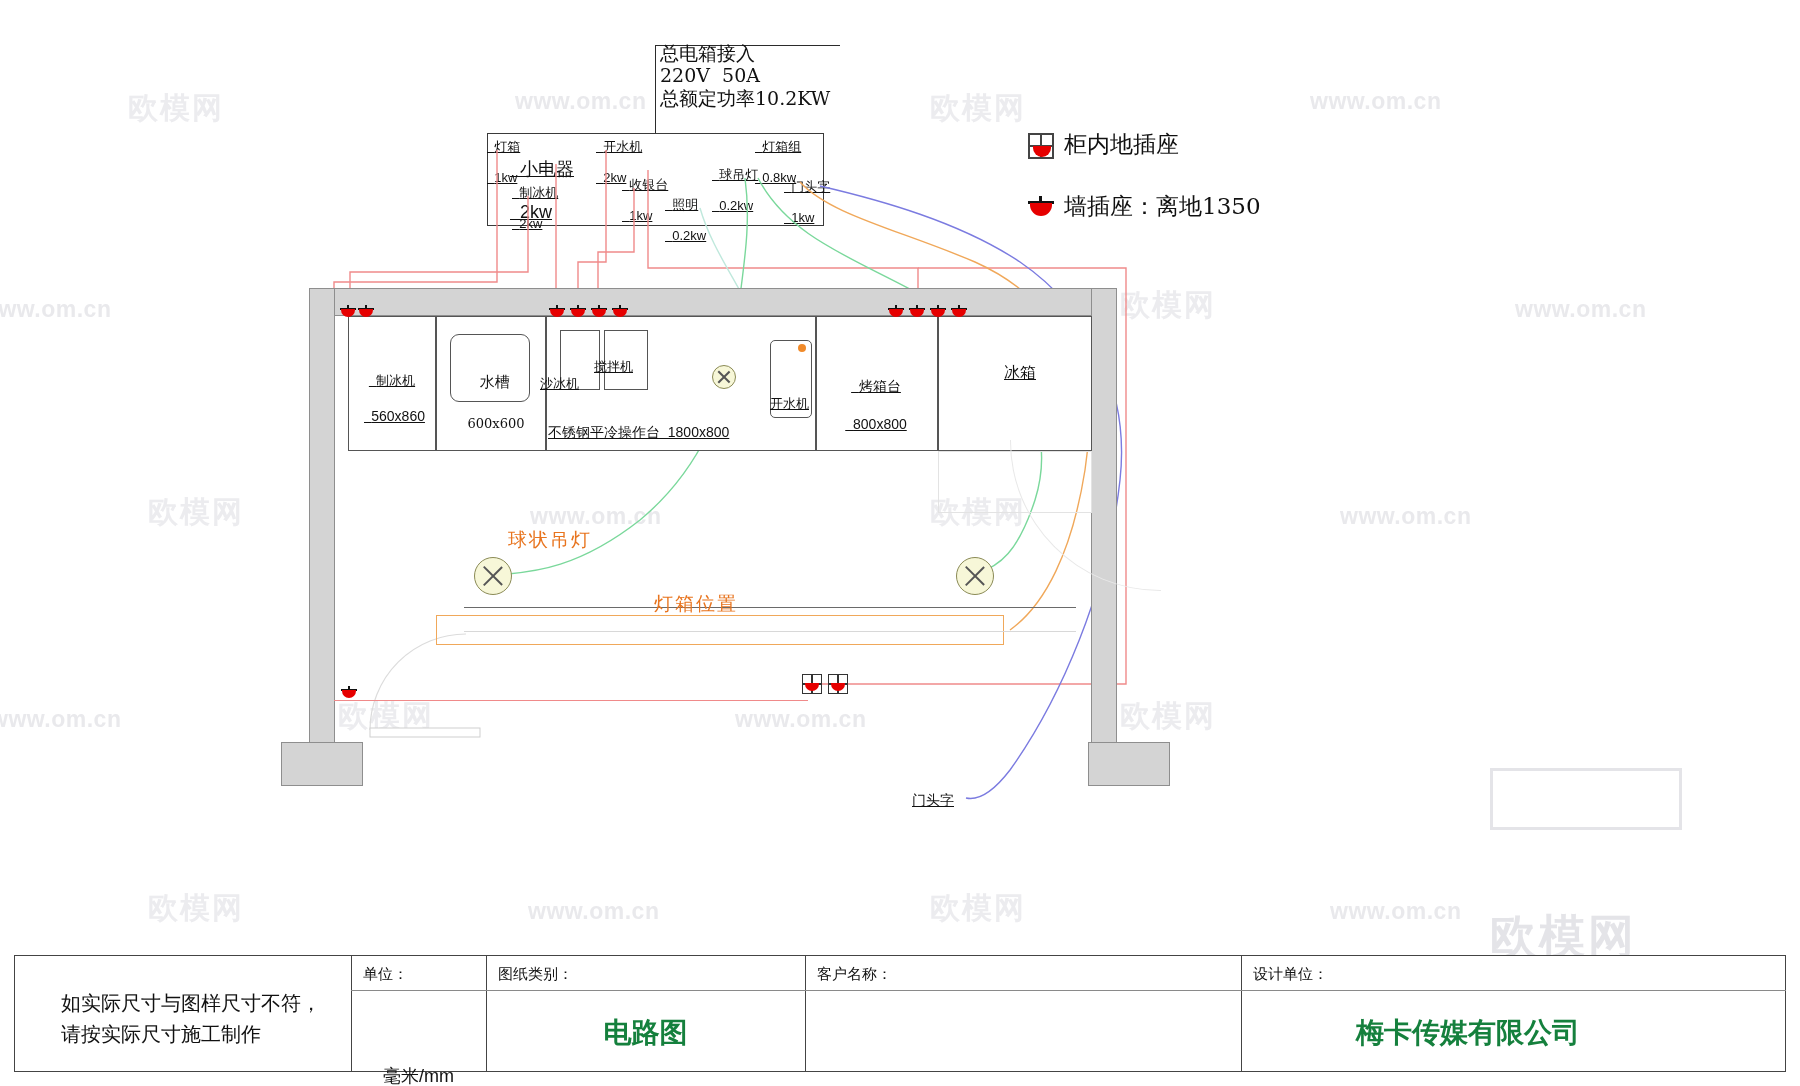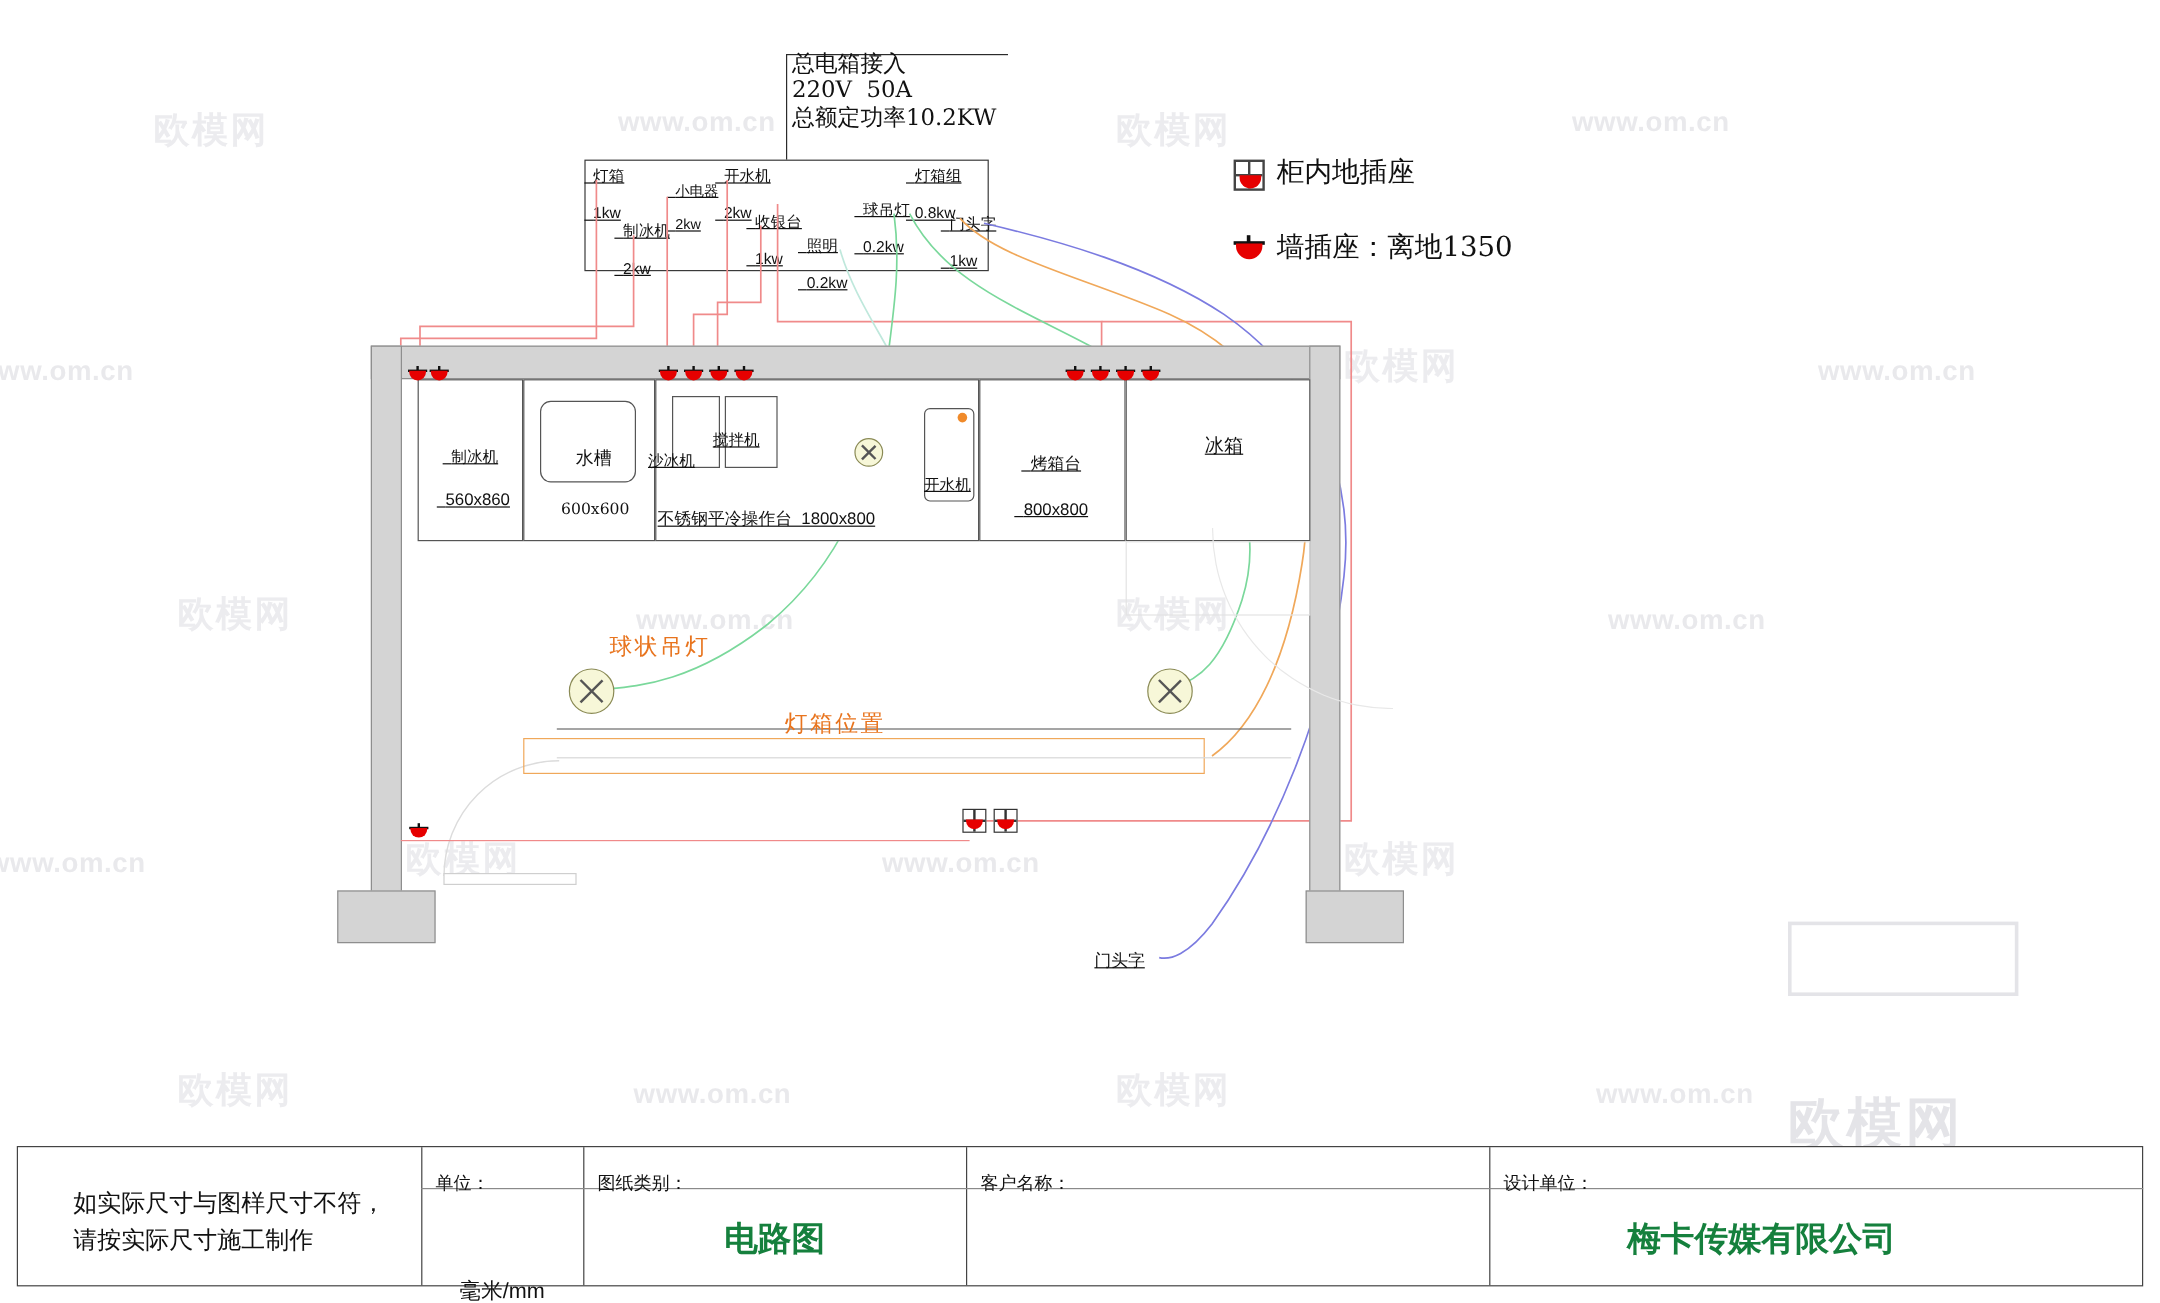--- a/index.html
+++ b/index.html
@@ -60,21 +60,21 @@
   .lamp{position:absolute;border-radius:50%;background:#f7f7d8;border:1.6px solid #8a8a55;
         box-sizing:border-box;}
   .lamp i{position:absolute;left:50%;top:50%;width:1.6px;background:#555;
           transform-origin:center;}
 
   
   #title-block{position:absolute;left:14px;top:955px;width:1772px;height:117px;
                border:1px solid #444;box-sizing:border-box;background:#fff;}
   .tb-vline{position:absolute;top:0;width:1px;height:100%;background:#444;}
   .tb-hline{position:absolute;height:1px;background:#8a8a8a;}
-  .tb-label{position:absolute;font-size:15px;color:#111;margin-top:12px;}
+  .tb-label{position:absolute;font-size:15px;color:#111;}
   .tb-big{position:absolute;font-size:28px;font-weight:700;color:#15803d;
           width:100%;text-align:center;}
   .tb-mid{position:absolute;font-size:18px;color:#111;width:100%;text-align:center;}
   .tb-note{position:absolute;font-size:20px;line-height:1.55;color:#111;}
 </style>
 </head>
 <body>
 
 <div>
   <div class="wm-cn abs" style="left:128px;top:88px;">欧模网</div>
@@ -116,21 +116,21 @@
 总额定功率10.2KW</div>
 
 <div class="txt abs sans" style="left:487px;top:124px;font-size:13px;">
   <span>灯箱</span><br>
   <span>1kw</span>
 </div>
 <div class="txt abs sans" style="left:512px;top:170px;font-size:13px;">
   <span>制冰机</span><br>
   <span>2kw</span>
 </div>
-<div class="txt abs sans" style="left:556px;top:138px;font-size:12px;">
+<div class="txt abs sans" style="left:510px;top:138px;font-size:18px;">
   <span>小电器</span><br>
   <span>2kw</span>
 </div>
 <div class="txt abs sans" style="left:596px;top:124px;font-size:13px;">
   <span>开水机</span><br>
   <span>2kw</span>
 </div>
 <div class="txt abs sans" style="left:622px;top:162px;font-size:13px;">
   <span>收银台</span><br>
   <span>1kw</span>

